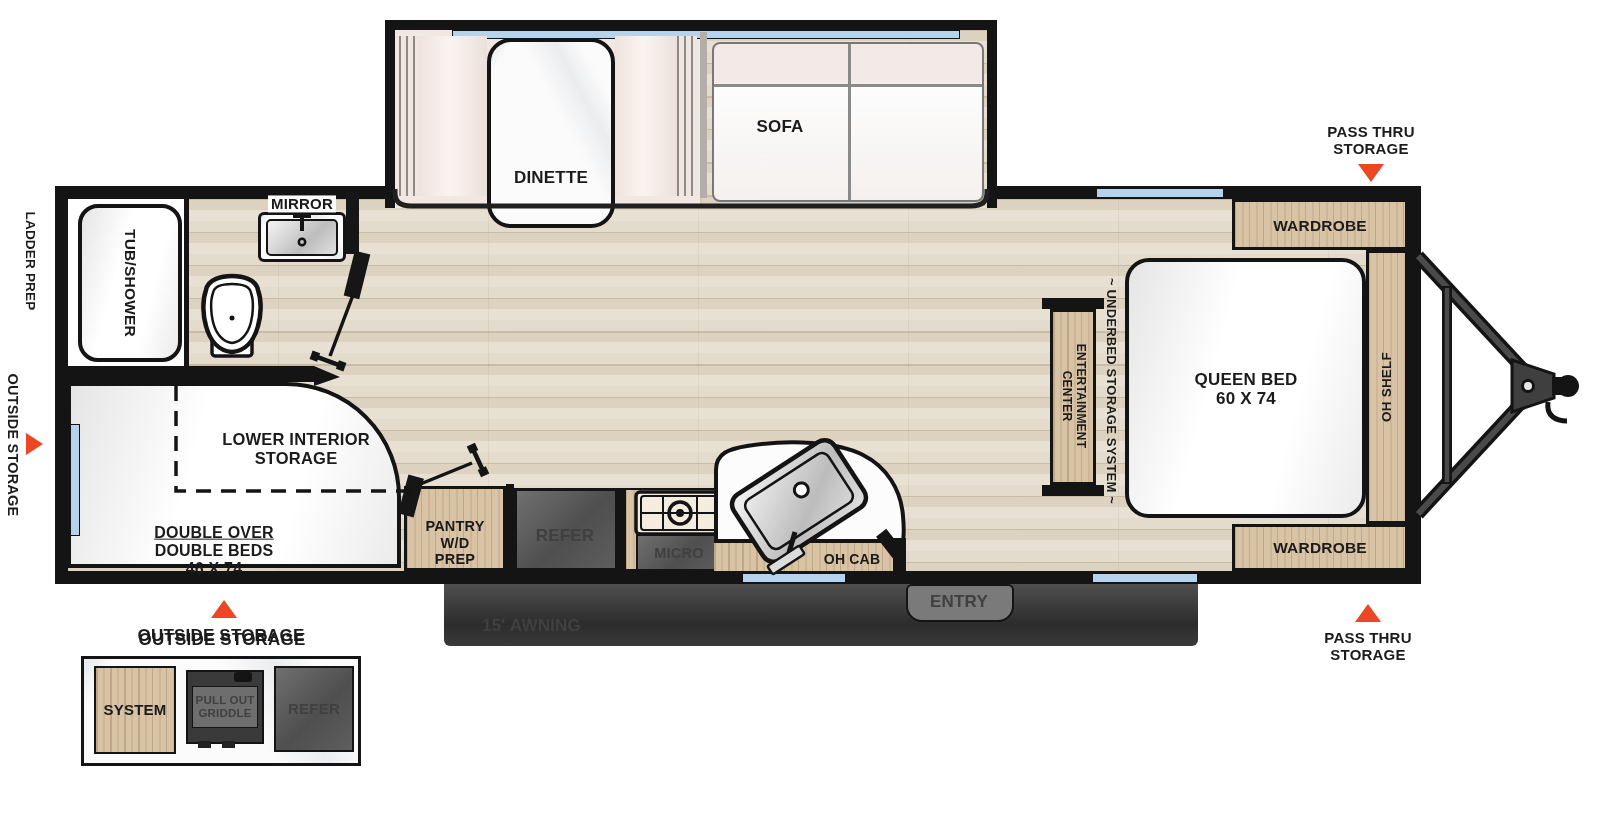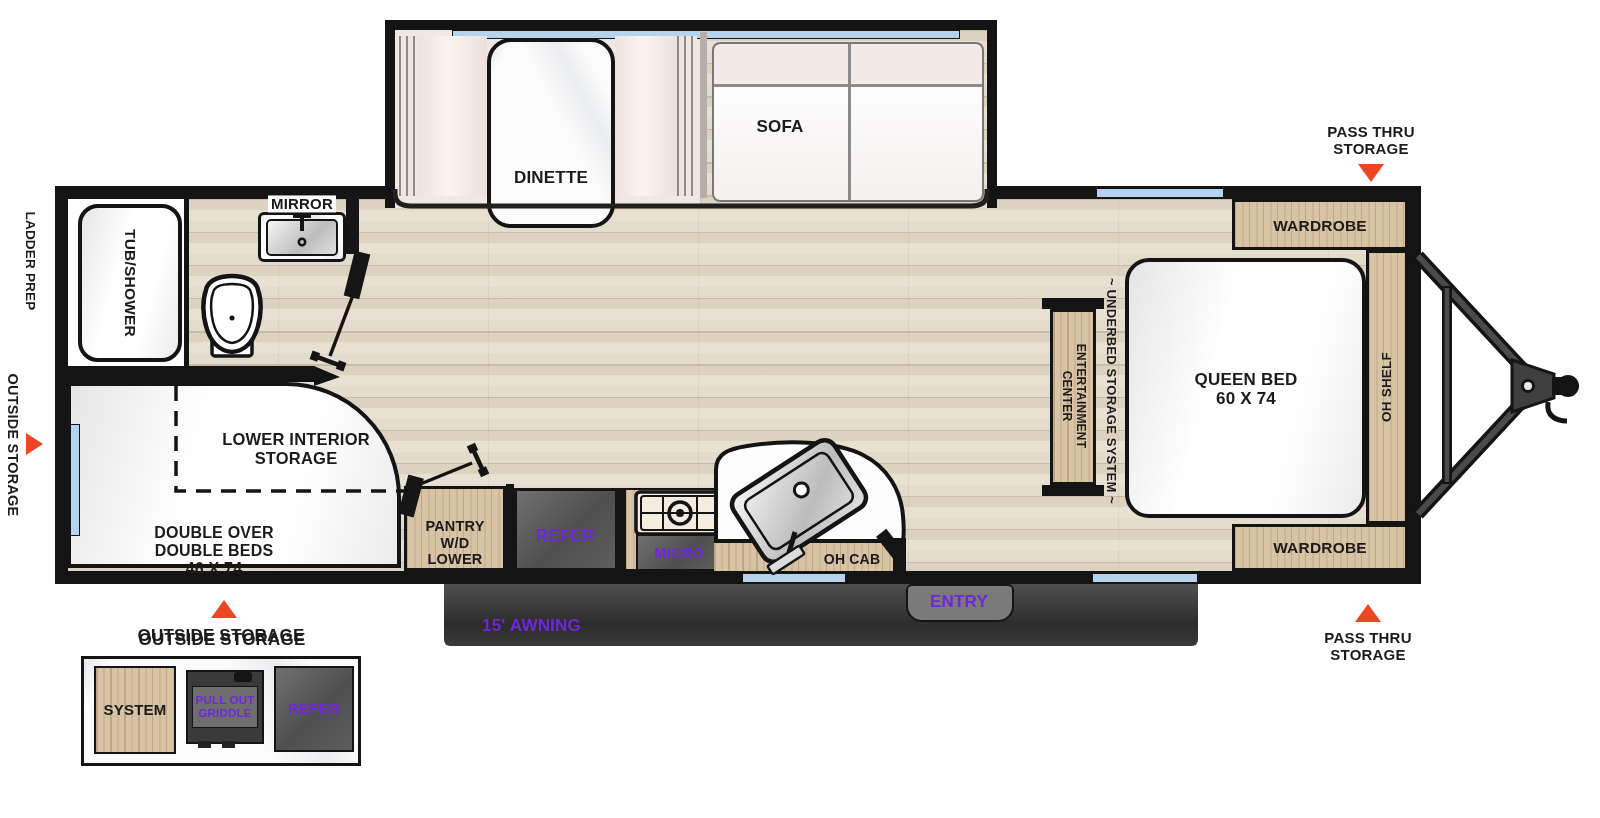--- a/index.html
+++ b/index.html
@@ -28,21 +28,21 @@
   .awning{position:absolute;background:linear-gradient(180deg,#4f4f4f,var(--awning,#2c2c2c) 65%,#3a3a3a);
     border-radius:0 0 6px 6px;}
   .window{position:absolute;background:var(--window,#b5d3ec);border:1.5px solid #141414;box-sizing:border-box;}
   .metal{position:absolute;background:linear-gradient(135deg,#f5f5f5,#bdbdbd 60%,#e0e0e0);
     border:2.5px solid #141414;box-sizing:border-box;}
   .lbl{position:absolute;font-weight:bold;color:#1b1b1b;text-align:center;line-height:1.14;
        white-space:nowrap;letter-spacing:.2px;}
   .c{transform:translate(-50%,-50%);}
   .r90{transform:translate(-50%,-50%) rotate(90deg);}
   .rm90{transform:translate(-50%,-50%) rotate(-90deg);}
-  .wlbl{color:#6d28d9;}
+  .wlbl{color:#404040;}
   .tri{position:absolute;width:0;height:0;}
   .tri-down{border-left:13px solid transparent;border-right:13px solid transparent;border-top:18px solid var(--accent,#ee4623);}
   .tri-up{border-left:13px solid transparent;border-right:13px solid transparent;border-bottom:18px solid var(--accent,#ee4623);}
   .tri-right{border-top:11px solid transparent;border-bottom:11px solid transparent;border-left:17px solid var(--accent,#ee4623);}
   .slats{position:absolute;background-image:repeating-linear-gradient(90deg,#8f8a86 0 2px, rgba(0,0,0,0) 2px 7px);}
   .cushion{position:absolute;background:linear-gradient(90deg,#efe3dd,#faf4f1 45%,#ece0da);}
   svg{position:absolute;left:0;top:0;}
 </style>
 </head>
 <body>
@@ -207,29 +207,29 @@
 
   <div class="lbl r90" style="left:30px;top:261px;font-size:13.5px;">LADDER PREP</div>
   <div class="lbl r90" style="left:13px;top:445px;font-size:14.5px;">OUTSIDE STORAGE</div>
   <div class="tri tri-right" style="left:26px;top:433px;"></div>
 
   <div class="lbl c" style="left:296px;top:449px;font-size:16.5px;">
     <span style="display:block;">LOWER INTERIOR</span>
     <span style="display:block;">STORAGE</span>
   </div>
   <div class="lbl c" style="left:214px;top:551px;font-size:16px;">
-    <span style="display:block;">DOUBLE OVER</span>
+    <span style="display:block;text-decoration:underline;">DOUBLE OVER</span>
     <span style="display:block;">DOUBLE BEDS</span>
     <span style="display:block;">46 X 74</span>
   </div>
 
   <div class="lbl c" style="left:455px;top:543px;font-size:14.5px;">
     <span style="display:block;">PANTRY</span>
     <span style="display:block;">W/D</span>
-    <span style="display:block;">LOWER</span>
+    <span style="display:block;">PREP</span>
   </div>
   <div class="lbl c wlbl" style="left:565px;top:536px;font-size:17px;">REFER</div>
   <div class="lbl c wlbl" style="left:679px;top:553px;font-size:14.5px;">MICRO</div>
   <div class="lbl c" style="left:852px;top:560px;font-size:14px;">OH CAB</div>
 
   <div class="lbl c wlbl" style="left:959px;top:602px;font-size:17px;">ENTRY</div>
   <div class="lbl wlbl" style="left:482px;top:616px;font-size:17px;">15' AWNING</div>
   <div class="tri tri-up" style="left:211px;top:600px;"></div>
   <div class="lbl c" style="left:221px;top:636px;font-size:17px;">OUTSIDE STORAGE</div>
 

